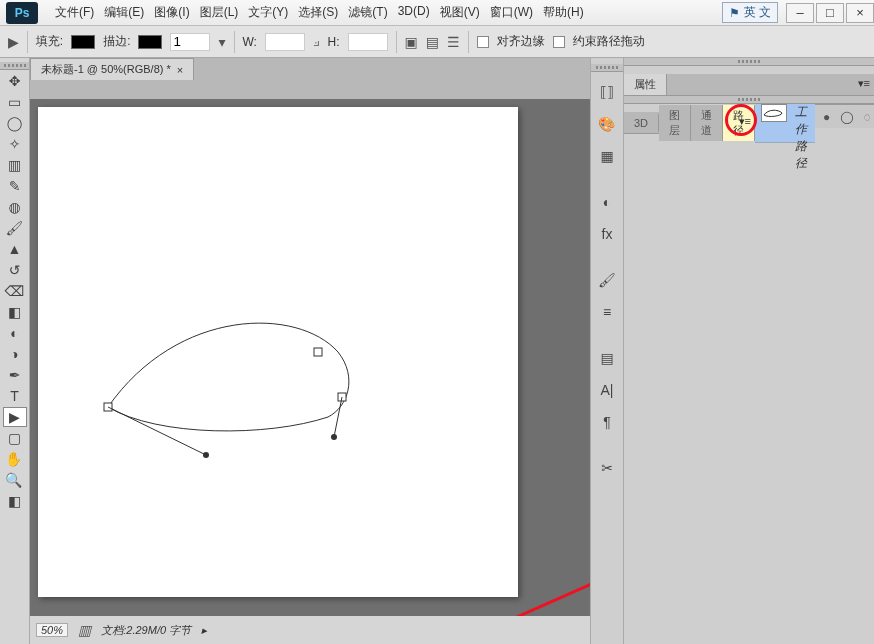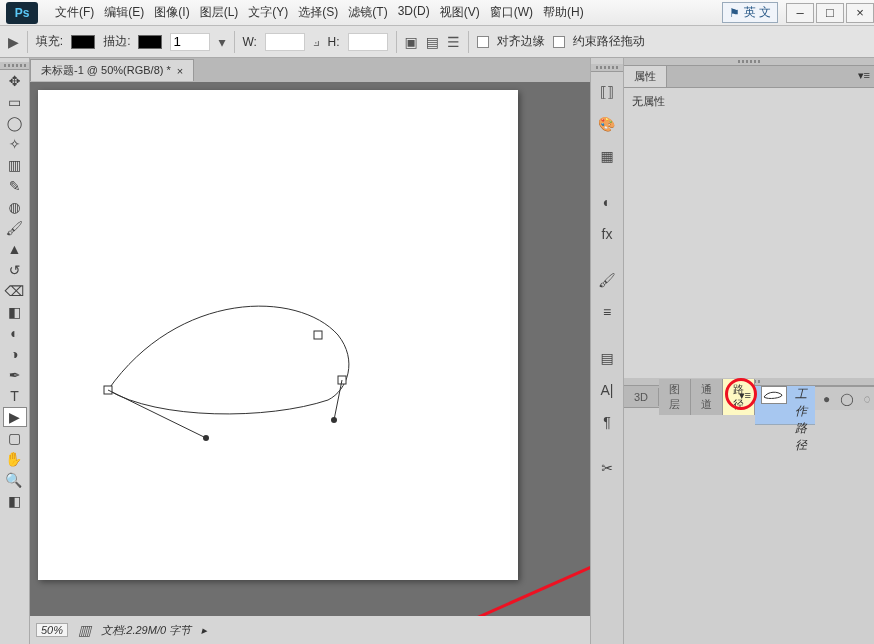--- a/index.html
+++ b/index.html
@@ -14,29 +14,29 @@
 .option-bar { height:32px; background:#e3e3e3; border-bottom:1px solid #aaa; display:flex; align-items:center; padding:0 8px; gap:8px;}
 .opt-sep { width:1px; height:22px; background:#bbb; }
 .swatch { width:24px; height:14px; border:1px solid #666; background:#000; }
 .opt-input { width:40px; height:18px; border:1px solid #ccc; background:#fff; padding:0 2px;}
 .chk { width:12px; height:12px; border:1px solid #888; background:#fff; display:inline-block;}
 .body-row { display:flex; height:calc(644px - 26px - 32px); }
 .tool-col { width:30px; background:#d6d6d6; border-right:1px solid #aaa; display:flex; flex-direction:column; align-items:center; padding-top:4px; gap:1px;}
 .tool { width:24px; height:20px; display:flex; align-items:center; justify-content:center; color:#444; font-size:14px; cursor:default;}
 .tool.sel { background:#fff; border:1px solid #888;}
 .doc-area { flex:1; background:#6f6f6f; position:relative; display:flex; flex-direction:column;}
-.doc-tab-bar { height:24px; background:#b8b8b8; display:flex; align-items:center;}
+.doc-tab-bar { height:41px; background:#b8b8b8; display:flex; align-items:flex-start;}
 .doc-tab { background:#d8d8d8; padding:3px 10px; font-size:11px; border:1px solid #999; border-bottom:none; display:flex; align-items:center; gap:6px;}
 .canvas-wrap { flex:1; position:relative; overflow:hidden;}
 .canvas { position:absolute; left:8px; top:8px; width:480px; height:490px; background:#fff; box-shadow:2px 2px 6px rgba(0,0,0,.4);}
 .status-bar { height:28px; background:#d6d6d6; display:flex; align-items:center; gap:10px; padding:0 6px; font-size:11px;font-style:italic;}
 .mid-panel { width:34px; background:#cfcfcf; border-left:1px solid #aaa; border-right:1px solid #aaa; display:flex; flex-direction:column; align-items:center; gap:8px; padding-top:6px;}
 .mid-icon { width:24px; height:24px; display:flex; align-items:center; justify-content:center; color:#444; font-size:14px; border:1px solid rgba(0,0,0,0); }
 .right-panels { width:250px; background:#cfcfcf; display:flex; flex-direction:column;}
-.panel-tab-row { height:22px; background:#b8b8b8; display:flex; align-items:center; border-bottom:1px solid #999;}
+.panel-tab-row { height:22px; background:#b8b8b8; display:flex; align-items:center; border-bottom:1px solid #999;margin-top:8px;}
 .panel-tab { padding:3px 10px; font-size:11px; background:#d6d6d6; border-right:1px solid #999;}
 .panel-tab.inactive { background:#b8b8b8; color:#555;}
 .panel-tab.active { background:#fef9c3; }
 .panel-body { background:#d6d6d6; padding:6px 8px; font-size:11px;}
 .path-panel { flex:1; display:flex; flex-direction:row; position:relative;}
 .path-row { height:39px; background:#a7c7f0; display:flex; align-items:flex-start; gap:8px; padding:0 6px; border-bottom:1px solid #9ab;}
 .path-thumb { width:28px; height:18px; background:#fff; border:1px solid #888; display:flex; align-items:center; justify-content:center;}
 .path-thumb svg{width:24px;height:14px;}
 .panel-footer { height:24px; background:#c8c8c8; border-top:1px solid #999; display:flex; align-items:center; justify-content:flex-end; gap:10px; padding:0 8px; font-size:12px; color:#555;}
 .panel-menu-btn { position:absolute; right:2px; top:2px; width:16px; height:14px; display:flex; align-items:center; justify-content:center; color:#333; font-size:11px;}
@@ -186,23 +186,20 @@
     <div class="mid-icon">✂</div>
   </div>
 
   <div class="right-panels">
     <div class="collapse-grip"></div>
 
     <div class="panel-tab-row" style="position:relative">
       <div class="panel-tab">属性</div>
       <div class="panel-menu-btn">▾≡</div>
     </div>
-    <div class="panel-body" style="height:290px">
-      <span>无属性</span>
-    </div>
 
     <div class="collapse-grip"></div>
 
     <div class="path-panel">
       <div class="panel-tab-row" style="position:relative">
         <div class="panel-tab inactive">3D</div>
         <div class="panel-tab inactive">图层</div>
         <div class="panel-tab inactive">通道</div>
         <div class="panel-tab active">路径</div>
         <div class="panel-menu-btn">▾≡</div>

